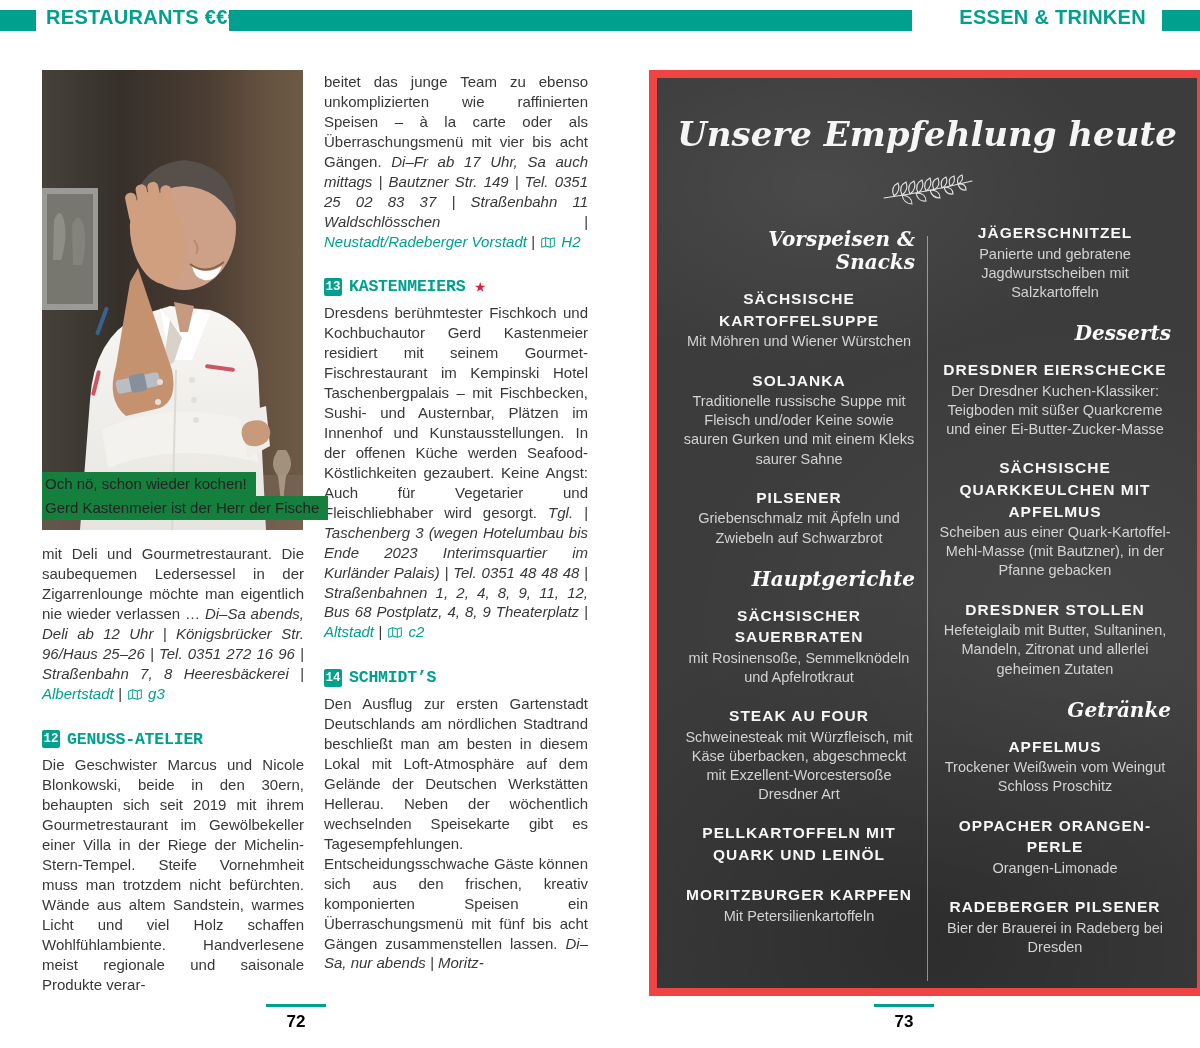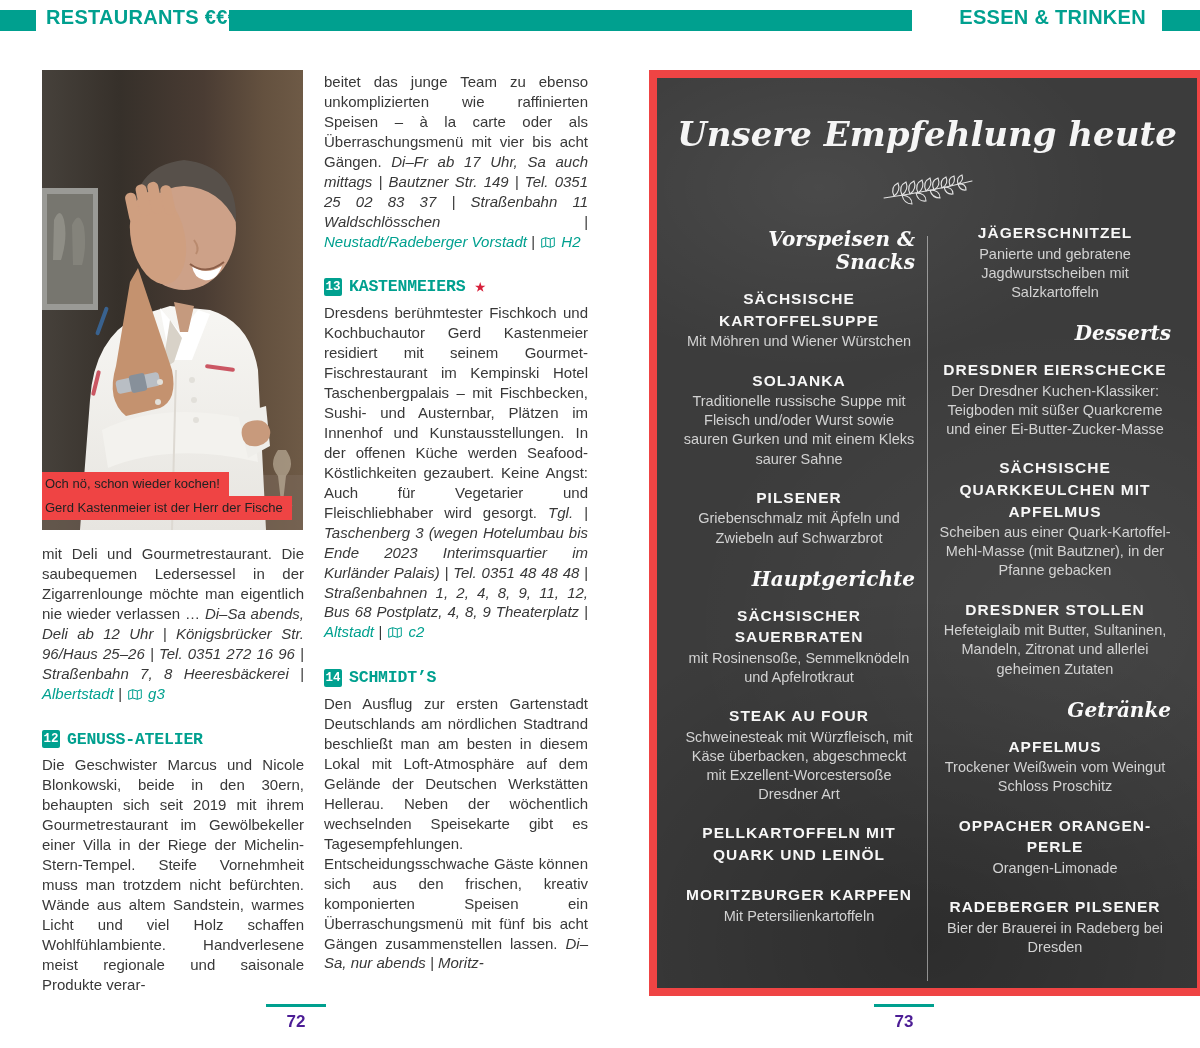--- a/index.html
+++ b/index.html
@@ -7,21 +7,21 @@
         font-family:"Liberation Sans",sans-serif;color:#383838;}
 
   
   .hbar{position:absolute;top:10px;height:21px;background:var(--teal);}
   .hlabel{position:absolute;top:6px;font-size:20px;font-weight:bold;color:var(--teal);
           letter-spacing:.3px;white-space:nowrap;}
 
   
   .photo{position:absolute;left:42px;top:70px;width:261px;height:460px;overflow:hidden;}
   .caption{position:absolute;left:42px;top:472px;z-index:5;}
-  .caption .cap-line{display:table;background:#ef4444;font-size:13px;line-height:24px;
+  .caption .cap-line{display:table;background:#15803d;font-size:15px;line-height:24px;
           color:#222;padding:0 9px 0 3px;}
 
   
   .col{position:absolute;width:262px;font-size:15px;line-height:1.33;text-align:justify;
        hyphens:auto;-webkit-hyphens:auto;}
   .col1{left:42px;top:544px;}
   .col2{left:312px;top:72px;width:264px;margin-left:12px;}
   .col p{margin:0;}
   .sect{margin-top:24px;}
   .sect-head{display:flex;align-items:center;gap:7px;margin-bottom:5px;text-align:left;font-family:Liberation Mono, monospace;}
@@ -54,21 +54,21 @@
          font-size:20px;line-height:1.15;color:#fafafa;margin:20px 0 14px;white-space:pre-line;text-align:right;}
   .menu-col > .menu-script:first-child{margin-top:6px;}
   .menu-item{margin-bottom:18px;}
   .menu-item-name{font-size:15.5px;font-weight:bold;color:#f7f7f7;letter-spacing:1px;
          line-height:1.4;}
   .menu-item-desc{font-size:14.5px;color:#d2d2d2;line-height:1.32;margin-top:1px;}
 
   
   .pagenum{position:absolute;width:60px;text-align:center;}
   .pagenum .rule{height:3px;background:var(--teal);margin-bottom:5px;}
-  .pagenum .num{font-size:17px;font-weight:bold;color:#4c1d95;}
+  .pagenum .num{font-size:17px;font-weight:bold;color:#000000;}
 </style>
 </head>
 <body>
 
 <div class="page">
 
   <div class="hbar" style="left:0;width:36px;"></div>
   <div class="hlabel" style="left:46px;">RESTAURANTS €€€</div>
   <div class="hbar" style="left:229px;width:683px;"></div>
   <div class="hlabel" style="right:54px;">ESSEN &amp; TRINKEN</div>
@@ -200,21 +200,21 @@
         <div class="menu-divider"></div>
         <div class="menu-col">
             <div class="menu-script">Vorspeisen &amp;
 Snacks</div>
             <div class="menu-item">
               <div class="menu-item-name">SÄCHSISCHE KARTOFFELSUPPE</div>
               <div class="menu-item-desc">Mit Möhren und Wiener Würstchen</div>
             </div>
             <div class="menu-item">
               <div class="menu-item-name">SOLJANKA</div>
-              <div class="menu-item-desc">Traditionelle russische Suppe mit Fleisch und/oder Wurst sowie sauren Gurken und mit einem Kleks saurer Sahne</div>
+              <div class="menu-item-desc">Traditionelle russische Suppe mit Fleisch und/oder Keine sowie sauren Gurken und mit einem Kleks saurer Sahne</div>
             </div>
             <div class="menu-item">
               <div class="menu-item-name">PILSENER</div>
               <div class="menu-item-desc">Griebenschmalz mit Äpfeln und Zwiebeln auf Schwarzbrot</div>
             </div>
             <div class="menu-script">Hauptgerichte</div>
             <div class="menu-item">
               <div class="menu-item-name">SÄCHSISCHER SAUERBRATEN</div>
               <div class="menu-item-desc">mit Rosinensoße, Semmelknödeln und Apfelrotkraut</div>
             </div>

